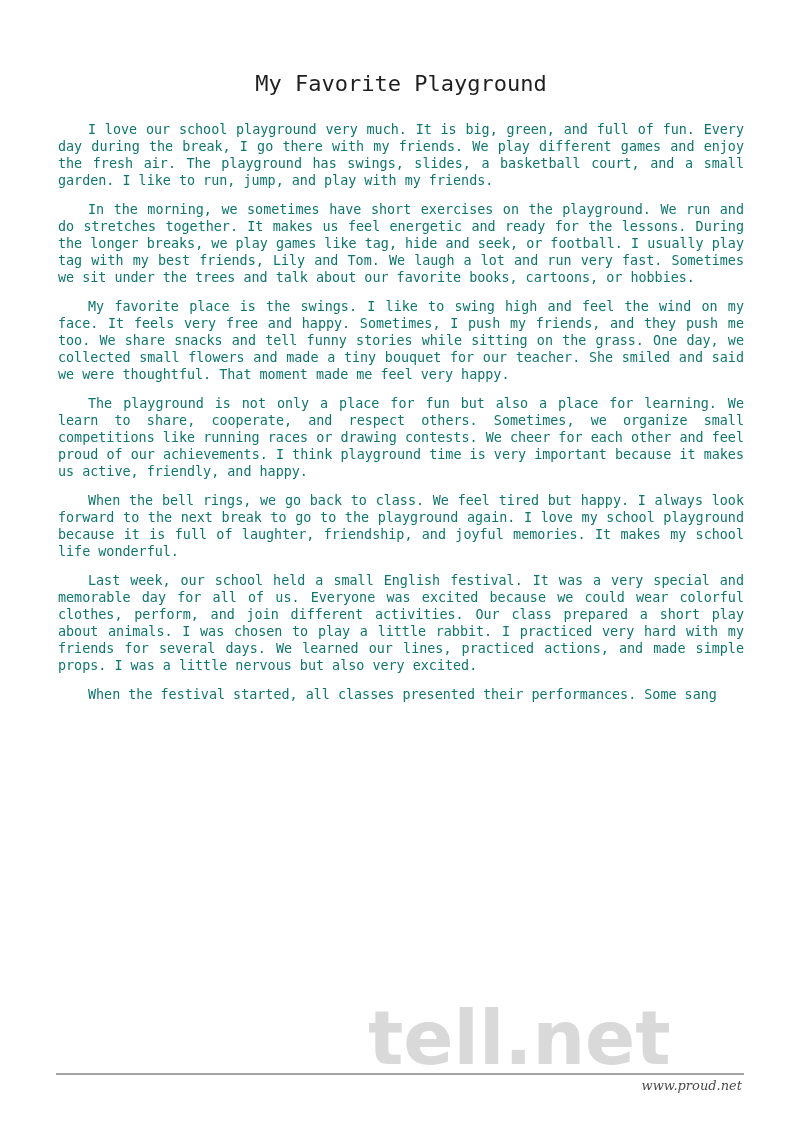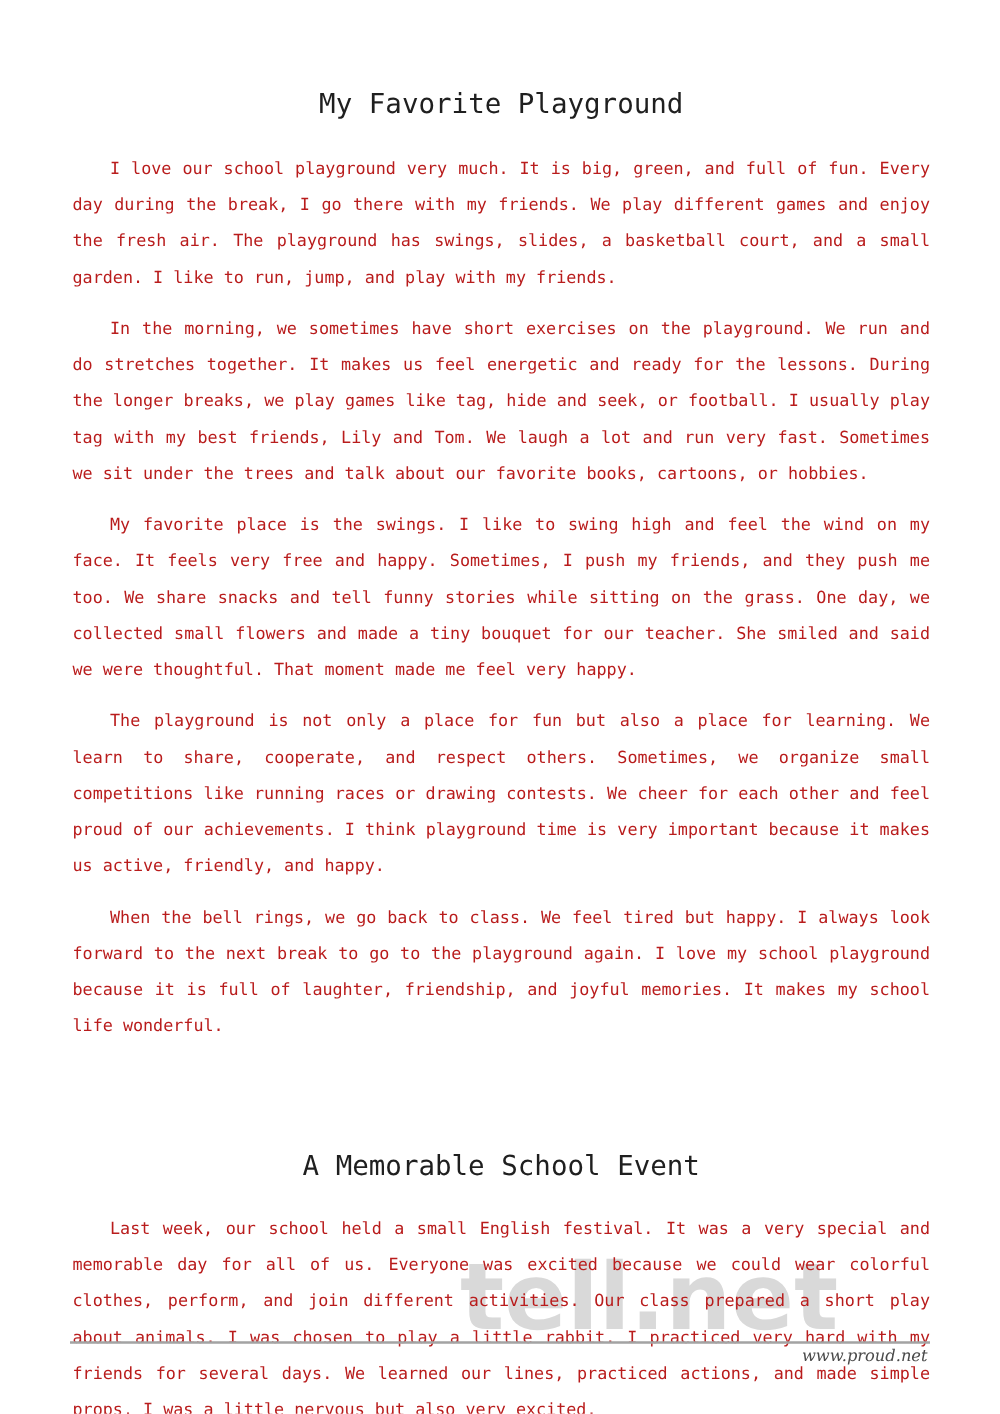--- a/index.html
+++ b/index.html
@@ -27,22 +27,22 @@
     color: #1f1f1f;
     text-align: center;
     margin: 0 0 23px 0;
   }
   .essay-title.second {
     margin-top: 84px;
     margin-bottom: 21px;
   }
   .para {
     font-size: 13.4px;
-    line-height: 29px;
-    color: #b91c1c;
+    line-height: 17px;
+    color: #0f766e;
     text-align: justify;
     text-indent: 30px;
     margin: 0 0 12px 0;
   }
   .watermark {
     position: absolute;
     left: 368px;
     top: 1001px;
     z-index: 0;
     font-family: "DejaVu Sans", sans-serif;
@@ -85,21 +85,20 @@
   <p class="para">I love our school playground very much. It is big, green, and full of fun. Every day during the break, I go there with my friends. We play different games and enjoy the fresh air. The playground has swings, slides, a basketball court, and a small garden. I like to run, jump, and play with my friends.</p>
 
   <p class="para">In the morning, we sometimes have short exercises on the playground. We run and do stretches together. It makes us feel energetic and ready for the lessons. During the longer breaks, we play games like tag, hide and seek, or football. I usually play tag with my best friends, Lily and Tom. We laugh a lot and run very fast. Sometimes we sit under the trees and talk about our favorite books, cartoons, or hobbies.</p>
 
   <p class="para">My favorite place is the swings. I like to swing high and feel the wind on my face. It feels very free and happy. Sometimes, I push my friends, and they push me too. We share snacks and tell funny stories while sitting on the grass. One day, we collected small flowers and made a tiny bouquet for our teacher. She smiled and said we were thoughtful. That moment made me feel very happy.</p>
 
   <p class="para">The playground is not only a place for fun but also a place for learning. We learn to share, cooperate, and respect others. Sometimes, we organize small competitions like running races or drawing contests. We cheer for each other and feel proud of our achievements. I think playground time is very important because it makes us active, friendly, and happy.</p>
 
   <p class="para">When the bell rings, we go back to class. We feel tired but happy. I always look forward to the next break to go to the playground again. I love my school playground because it is full of laughter, friendship, and joyful memories. It makes my school life wonderful.</p>
 
-  <h1 class="essay-title second">A Memorable School Event</h1>
 
   <p class="para">Last week, our school held a small English festival. It was a very special and memorable day for all of us. Everyone was excited because we could wear colorful clothes, perform, and join different activities. Our class prepared a short play about animals. I was chosen to play a little rabbit. I practiced very hard with my friends for several days. We learned our lines, practiced actions, and made simple props. I was a little nervous but also very excited.</p>
 
   <p class="para">When the festival started, all classes presented their performances. Some sang</p>
 
 </div>
 
 <div class="footer-rule"></div>
 
 <div class="footer-site">www.proud.net</div>

